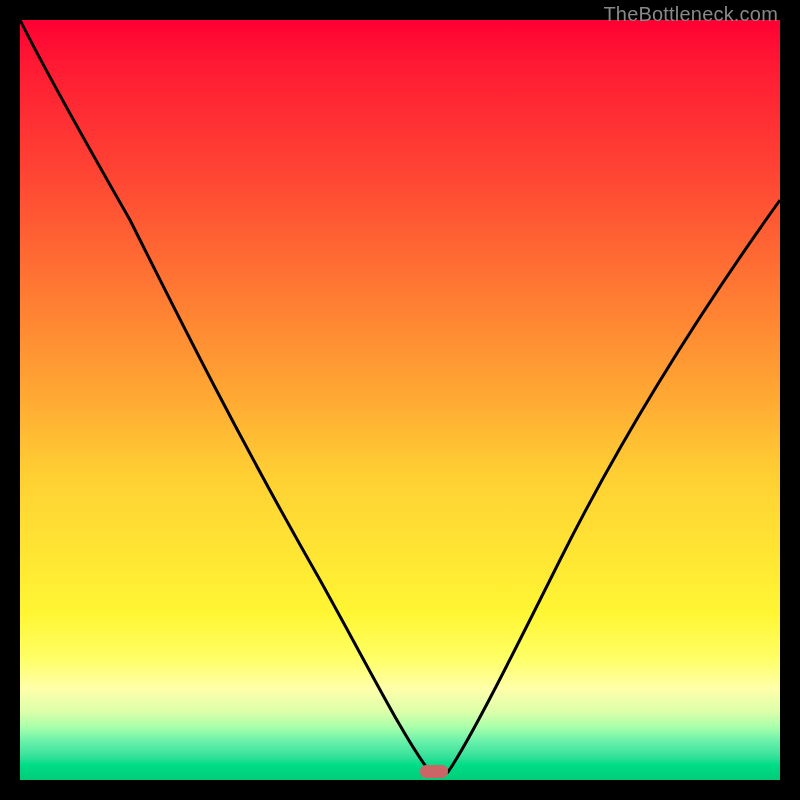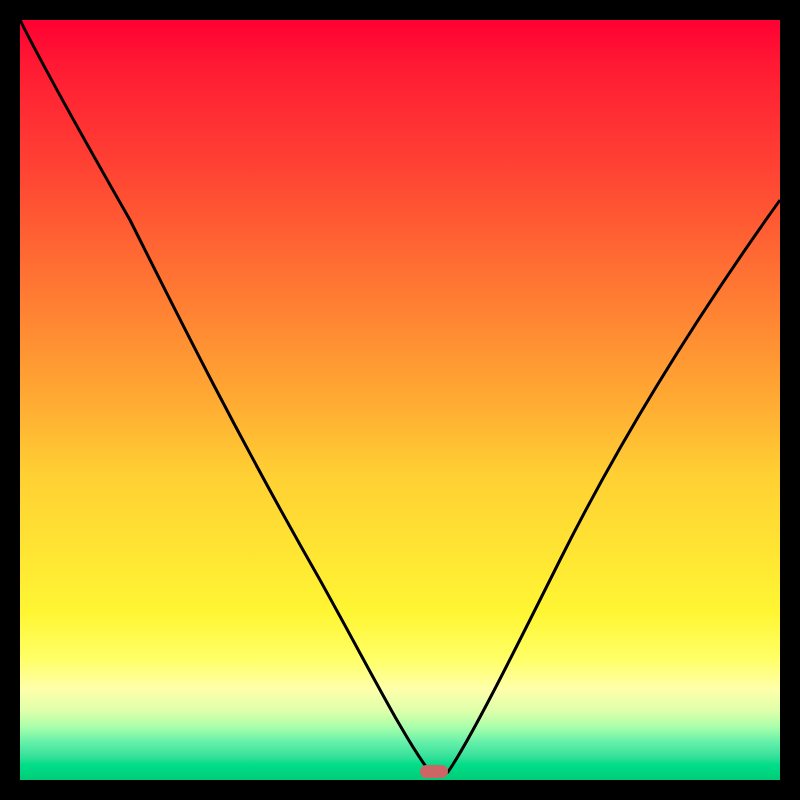--- a/index.html
+++ b/index.html
@@ -71,13 +71,14 @@
              C 160 300, 220 420, 300 560
              C 350 650, 385 720, 410 752
              L 418 756
              L 428 752
              C 450 720, 490 640, 540 540
              C 590 440, 660 320, 760 180" fill="none" stroke="#000000" stroke-width="3"></path>
   </svg>
 
   <div class="marker" style="left: 420px; top: 765px;"></div>
 
+  <div class="watermark">TheBottleneck.com</div>
 </div>
 
 </body></html>

